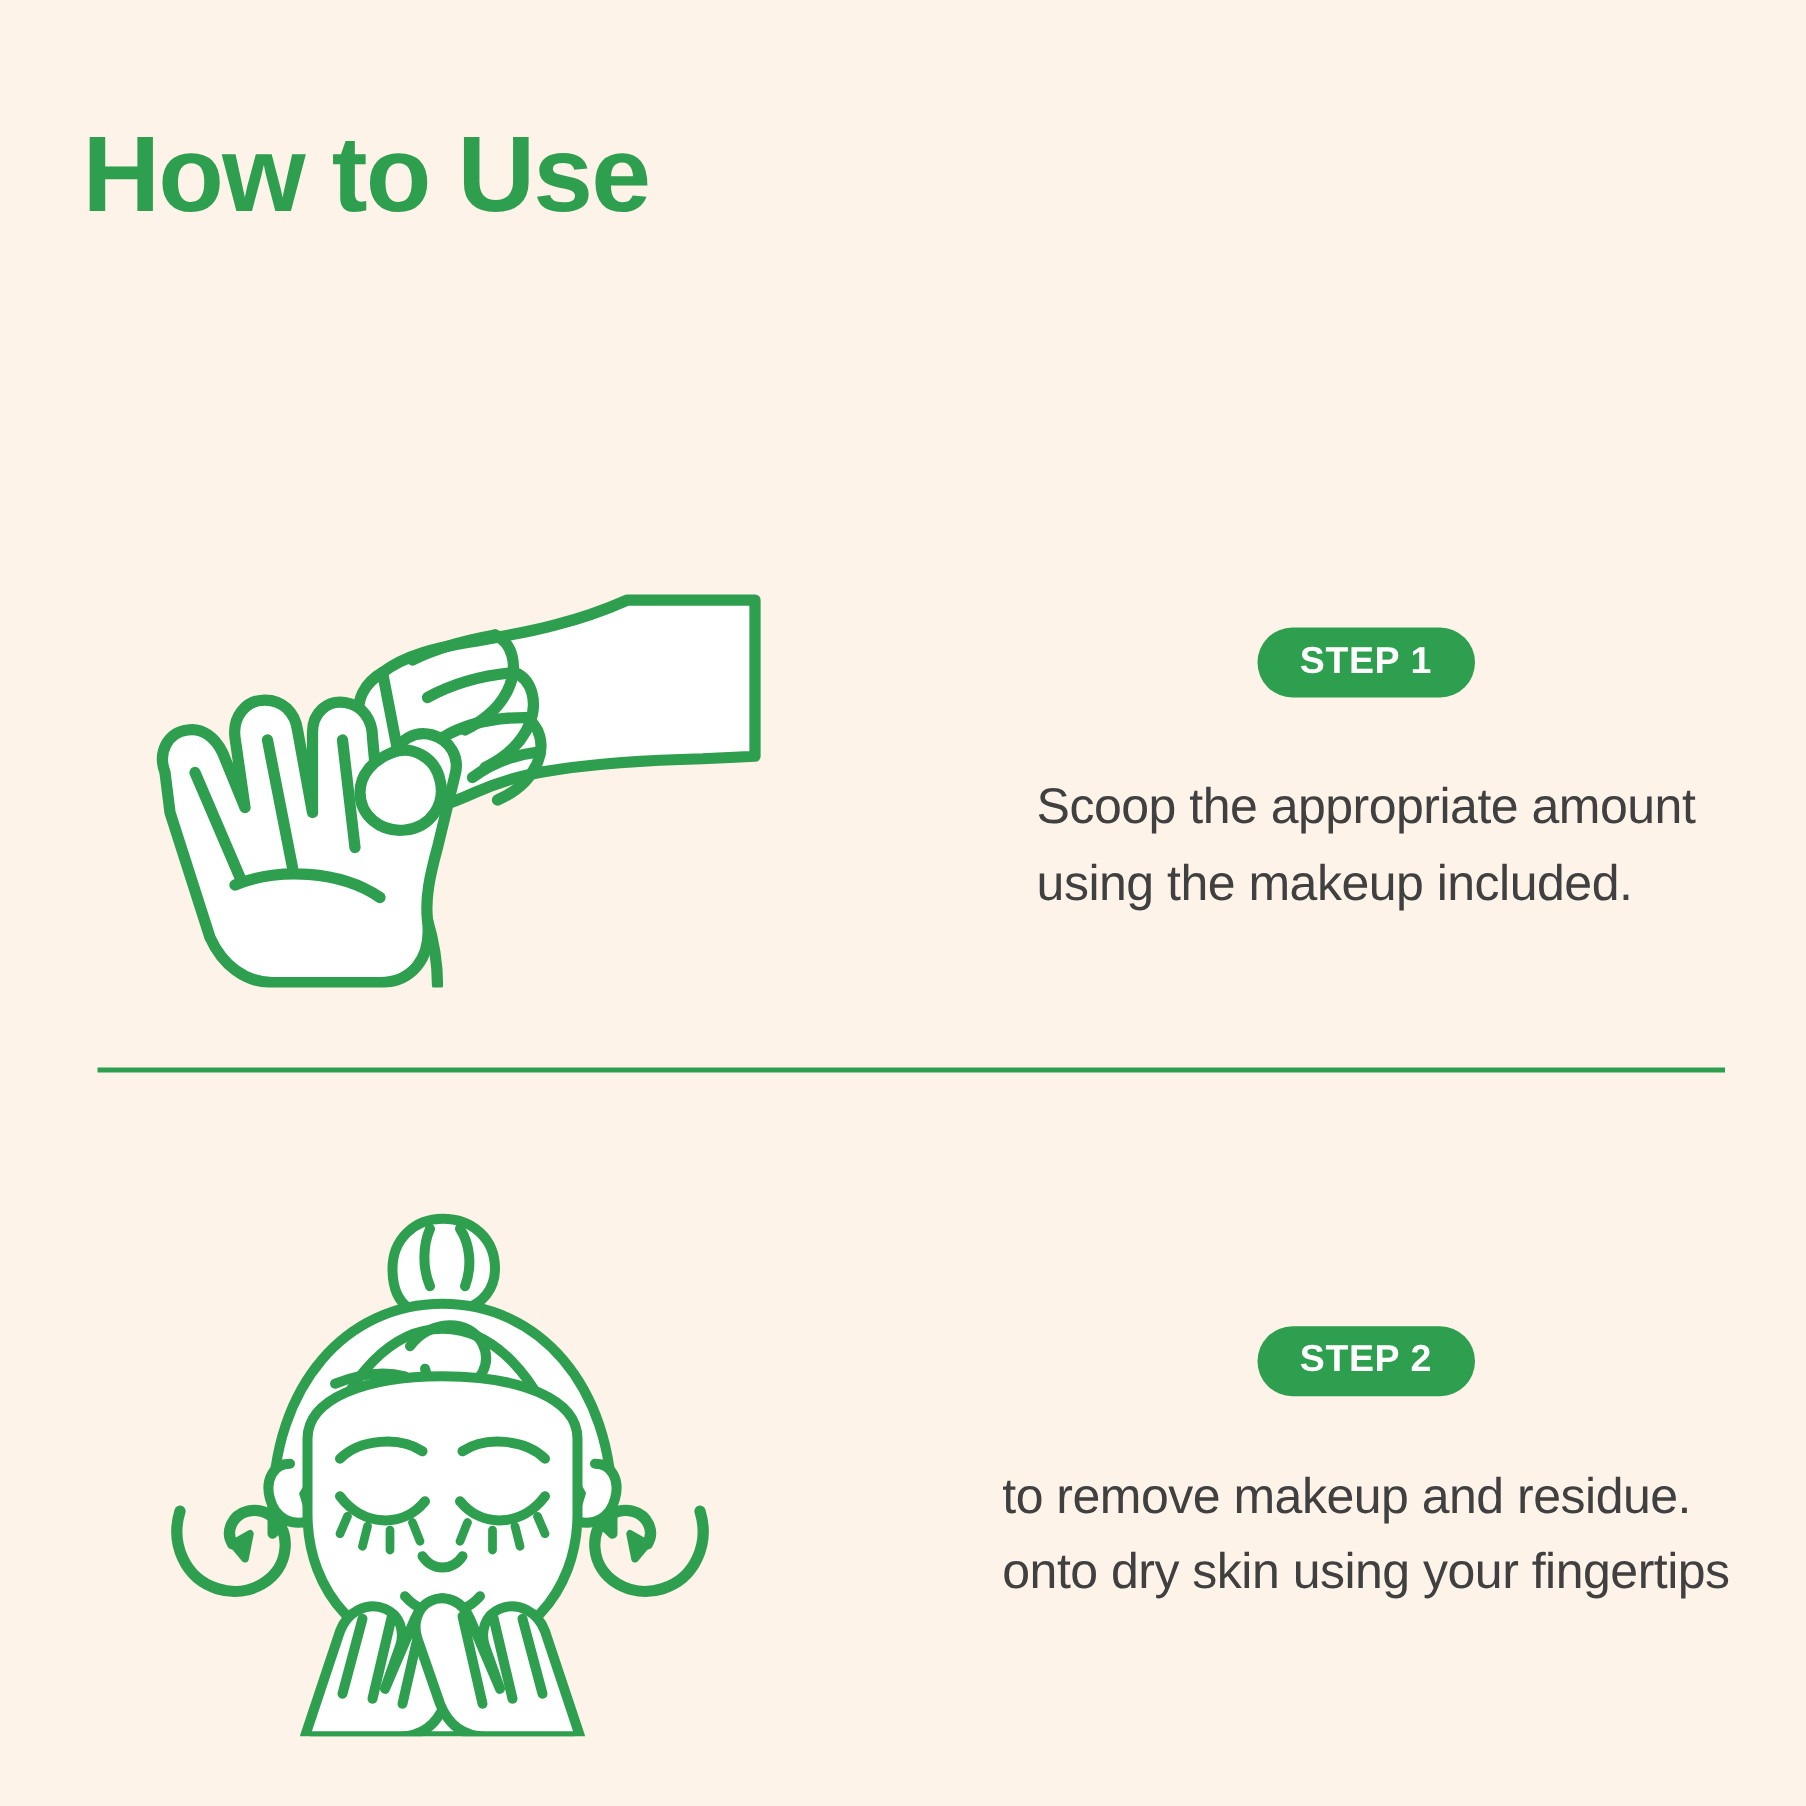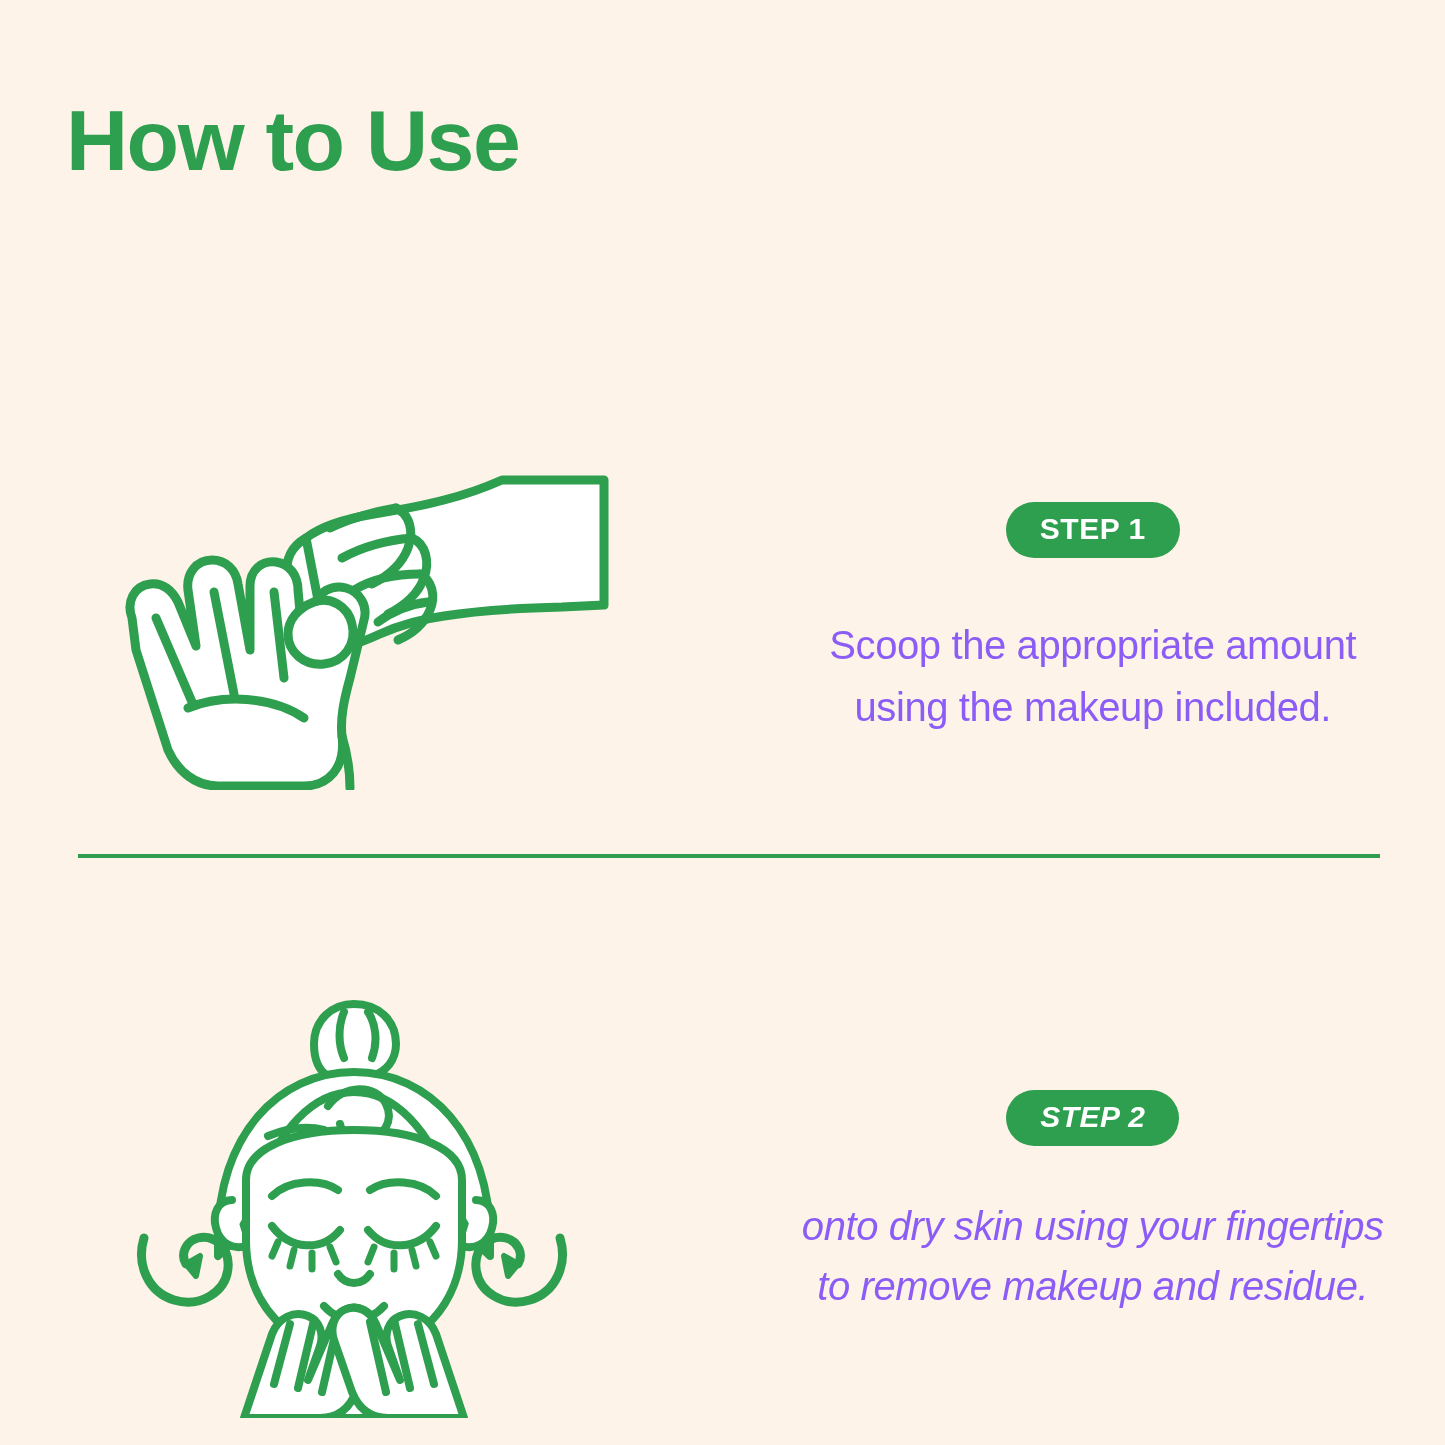--- a/index.html
+++ b/index.html
@@ -46,21 +46,21 @@
   
   .step-row {
     position:absolute;
     left:0;
     width:1445px;
     display:flex;
     align-items:center;
     gap:37px;
   }
   #step-row-1 { top:420px;  height:400px; }
-  #step-row-2 { top:968px;  height:470px;font-style:italic; }
+  #step-row-2 { top:939px;  height:470px; }
 
   .illustration-cell {
     width:722px;
     height:100%;
     display:flex;
     align-items:center;
     justify-content:center;
   }
   .copy-cell {
     width:723px;
@@ -83,24 +83,24 @@
     letter-spacing:0.5px;
     border-radius:999px;
     padding:12px 34px 14px 34px;
     min-width:152px;
     line-height:1;
   }
 
   
   .step-text {
     margin-top:56px;
-    color:#8b5cf6;
+    color:#404040;
     font-size:40px;
     line-height:62px;
-    text-align:center;
+    text-align:left;
     letter-spacing:-0.4px;
     max-width:700px;
   }
   .step-text .tline { display:block; white-space:nowrap; }
 
   #step-row-2 .step-text { margin-top:50px; font-size:40px; line-height:60px; }
 
   svg { display:block; }
 </style>
 </head>
@@ -308,19 +308,19 @@
                      C386 253 392 266 386 276"></path>
             <path d="M376 288 L386 276 L372 268 Z" fill="#2E9E4F" stroke-width="6"></path>
           </g>
         </g>
       </svg>
     </div>
 
     <div class="copy-cell">
       <div class="step-badge">STEP 2</div>
       <div class="step-text">
+        <span class="tline">to remove makeup and residue.</span>
         <span class="tline">onto dry skin using your fingertips</span>
-        <span class="tline">to remove makeup and residue.</span>
       </div>
     </div>
   </div>
 
 </div>
 
 </body></html>

